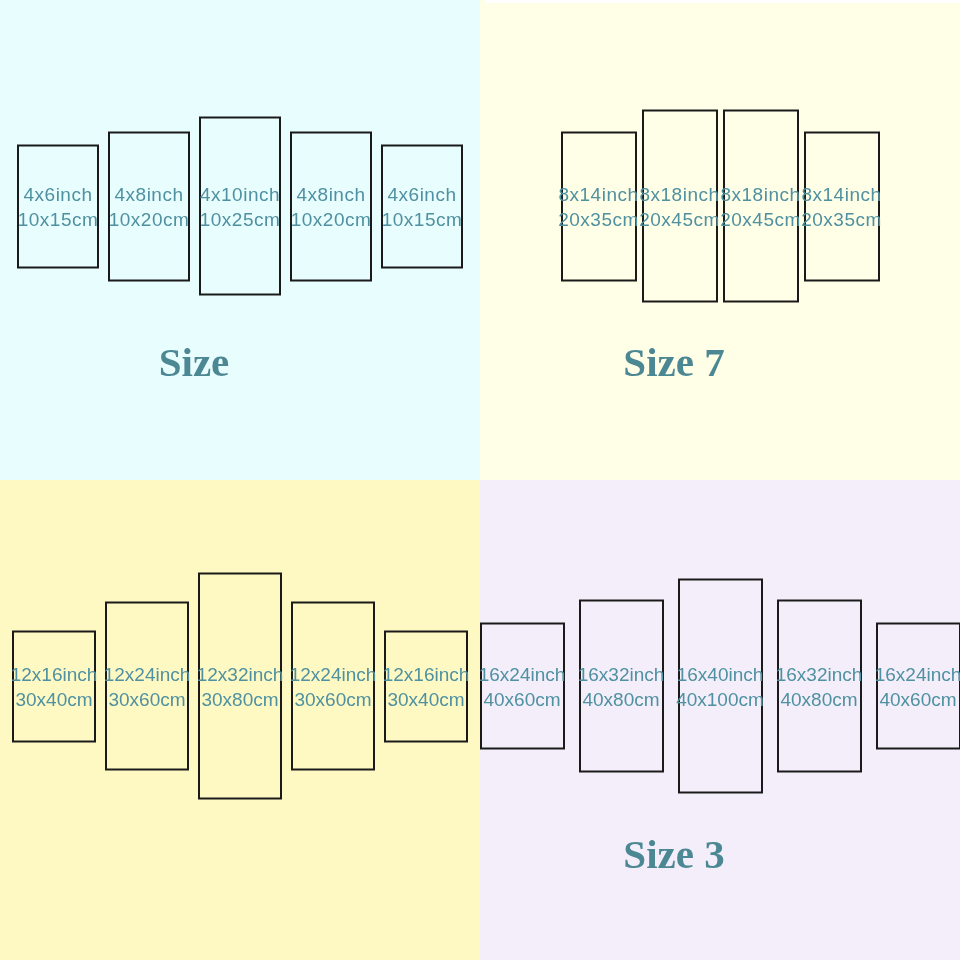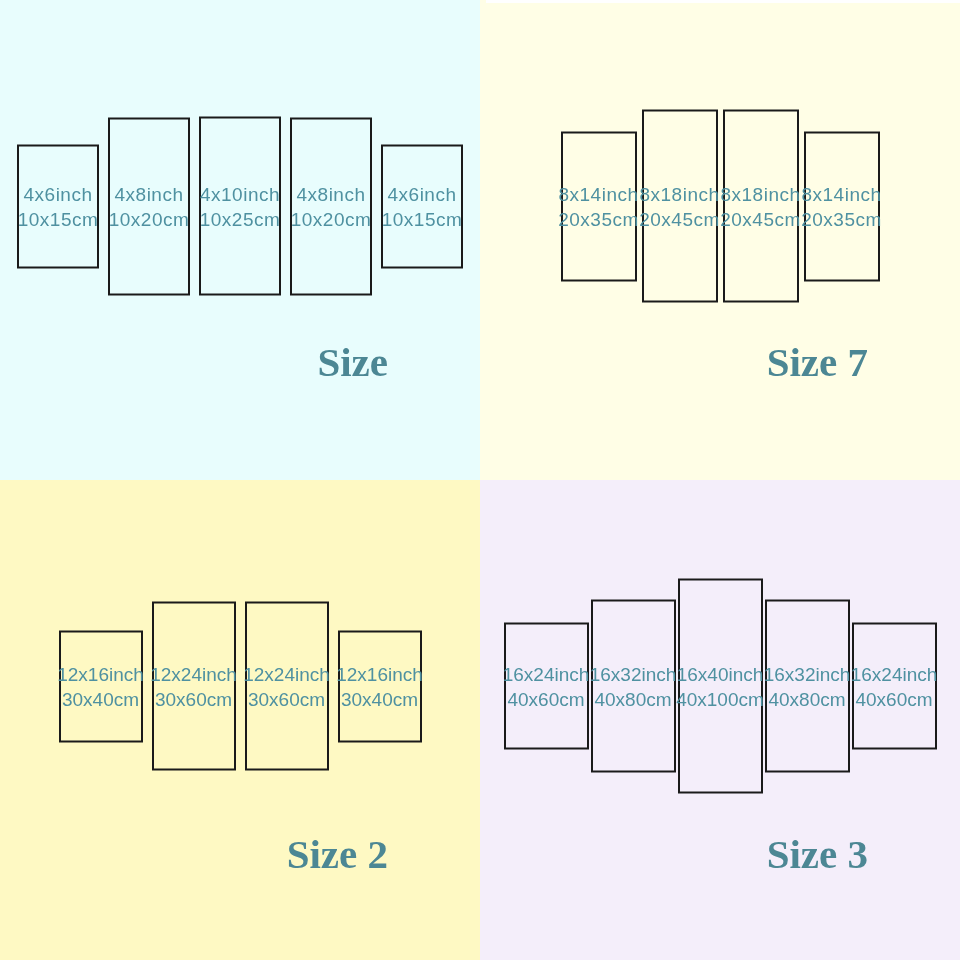--- a/index.html
+++ b/index.html
@@ -18,35 +18,35 @@
   .q3{background:#f4eefa}
 
   .top-strip{position:absolute;top:0;left:6px;right:0;height:3px;background:#ffffff}
 
   .panel-row{
     position:absolute;top:206px;left:0;width:480px;
     display:flex;justify-content:center;align-items:center;
     gap:9px;transform:translateY(-50%);
   }
   .q1 .panel-row{gap:5px}
-  .q3 .panel-row{gap:2px}
+  .q3 .panel-row{gap:14px}
 
   .panel{
     box-sizing:border-box;
     border:2px solid #1a1a1a;
     display:flex;flex-direction:column;
     justify-content:center;align-items:center;
     width:82px;
   }
   .q1 .panel{width:76px}
   .q2 .panel{width:84px}
   .q3 .panel{width:85px}
 
   .q0 .p0,.q0 .p4{height:124px}
-  .q0 .p1,.q0 .p3{height:178px}
+  .q0 .p1,.q0 .p3{height:150px}
   .q0 .p2{height:179px}
 
   .q1 .p0,.q1 .p4{height:150px}
   .q1 .p1,.q1 .p3{height:193px}
   .q1 .p2{height:237px}
 
   .q2 .p0,.q2 .p4{height:112px}
   .q2 .p1,.q2 .p3{height:169px}
   .q2 .p2{height:227px}
 
@@ -58,21 +58,21 @@
     display:block;
     white-space:nowrap;
     font-size:19px;line-height:25px;
     color:#4f91a1;
     text-align:left;
   }
   .q0 .panel span,.q1 .panel span{letter-spacing:0.5px}
 
   .quadrant-title{
     position:absolute;top:338px;left:0;width:388px;
-    text-align:right;
+    text-align:center;
     font-family:"Liberation Serif",serif;
     font-weight:bold;
     font-size:41px;
     color:#4c8794;
   }
   .q2 .quadrant-title,.q3 .quadrant-title{top:350px}
 </style>
 </head>
 <body>
 
@@ -128,30 +128,33 @@
 <div class="quadrant q2">
   <div class="panel-row">
     <div class="panel p0">
       <span>12x16inch</span>
       <span>30x40cm</span>
     </div>
     <div class="panel p1">
       <span>12x24inch</span>
       <span>30x60cm</span>
     </div>
+    <div class="panel p2">
+      <span>12x32inch</span>
+      <span>30x80cm</span>
+    </div>
     <div class="panel p3">
       <span>12x24inch</span>
       <span>30x60cm</span>
     </div>
     <div class="panel p4">
       <span>12x16inch</span>
       <span>30x40cm</span>
     </div>
   </div>
-  <div class="quadrant-title">Size 2</div>
 </div>
 
 <div class="quadrant q3">
   <div class="panel-row">
     <div class="panel p0">
       <span>16x24inch</span>
       <span>40x60cm</span>
     </div>
     <div class="panel p1">
       <span>16x32inch</span>

